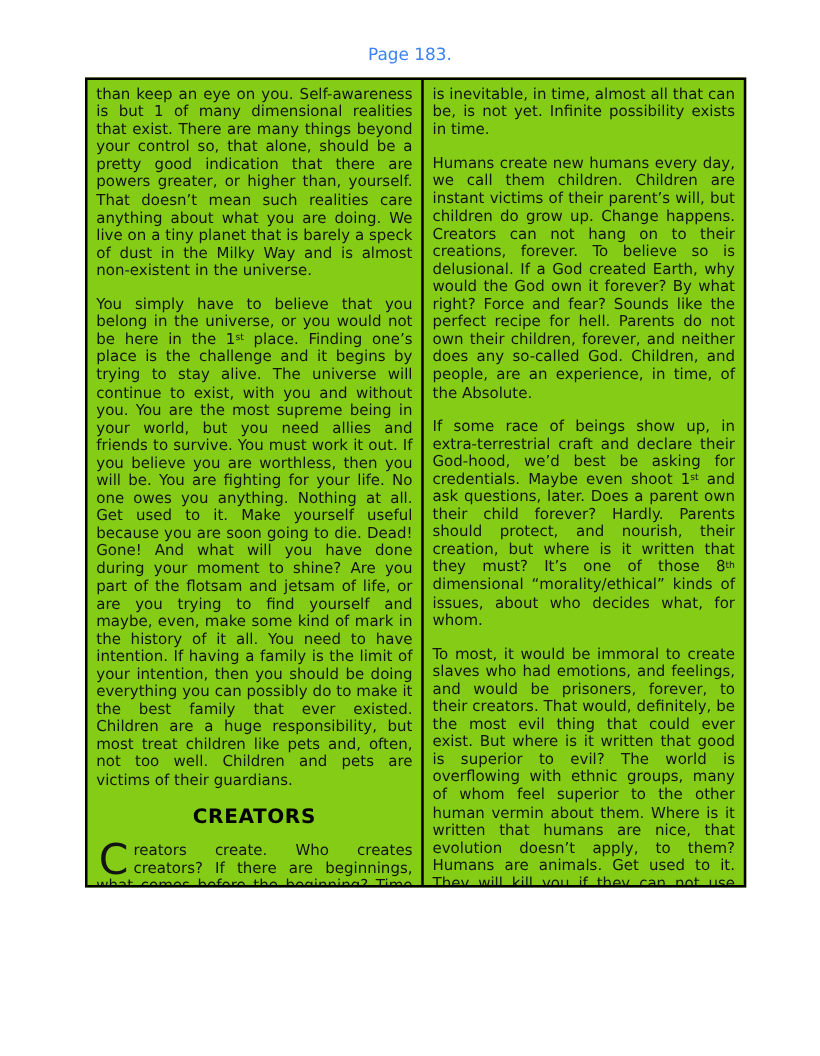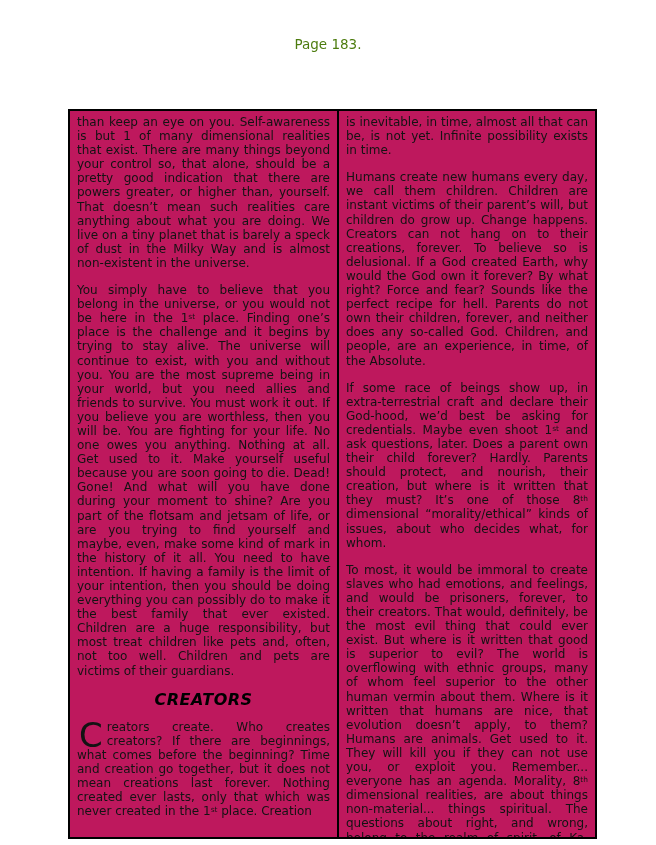--- a/index.html
+++ b/index.html
@@ -16,33 +16,32 @@
     font-family: "DejaVu Sans", "Liberation Sans", sans-serif;
     overflow: hidden;
   }
   .page-header {
     position: absolute;
     top: 36px;
     left: 0;
     width: 100%;
     text-align: center;
     font-size: 13.5px;
-    color: #4d7c0f;
+    color: #3b82f6;
   }
   .doc-box {
     position: absolute;
     left: 68px;
     top: 62px;
     width: 529px;
-    height: 730px;
+    height: 648px;
     border: 2px solid #000000;
     box-sizing: border-box;
     display: flex;
-    background: #be185d;
-    margin-top: 47px;
+    background: #84cc16;
   }
   .col {
     box-sizing: border-box;
     overflow: hidden;
     font-size: 12px;
     line-height: 14.1px;
     text-align: justify;
     padding: 4px 7px 4px 7px;
   }
   .col-left  { width: 267px; }
@@ -51,21 +50,20 @@
     margin: 0 0 13px 0;
   }
   .col p:last-child { margin-bottom: 0; }
   .section-heading {
     margin: 15px 0 13px 0;
     text-align: center;
     font-size: 16px;
     font-weight: bold;
     letter-spacing: 0.5px;
     color: #000000;
-    font-style: italic;
   }
   .dropcap {
     float: left;
     font-size: 34px;
     line-height: 26px;
     padding: 2px 4px 0 2px;
     color: #131313;
   }
   sup {
     font-size: 0.62em;

